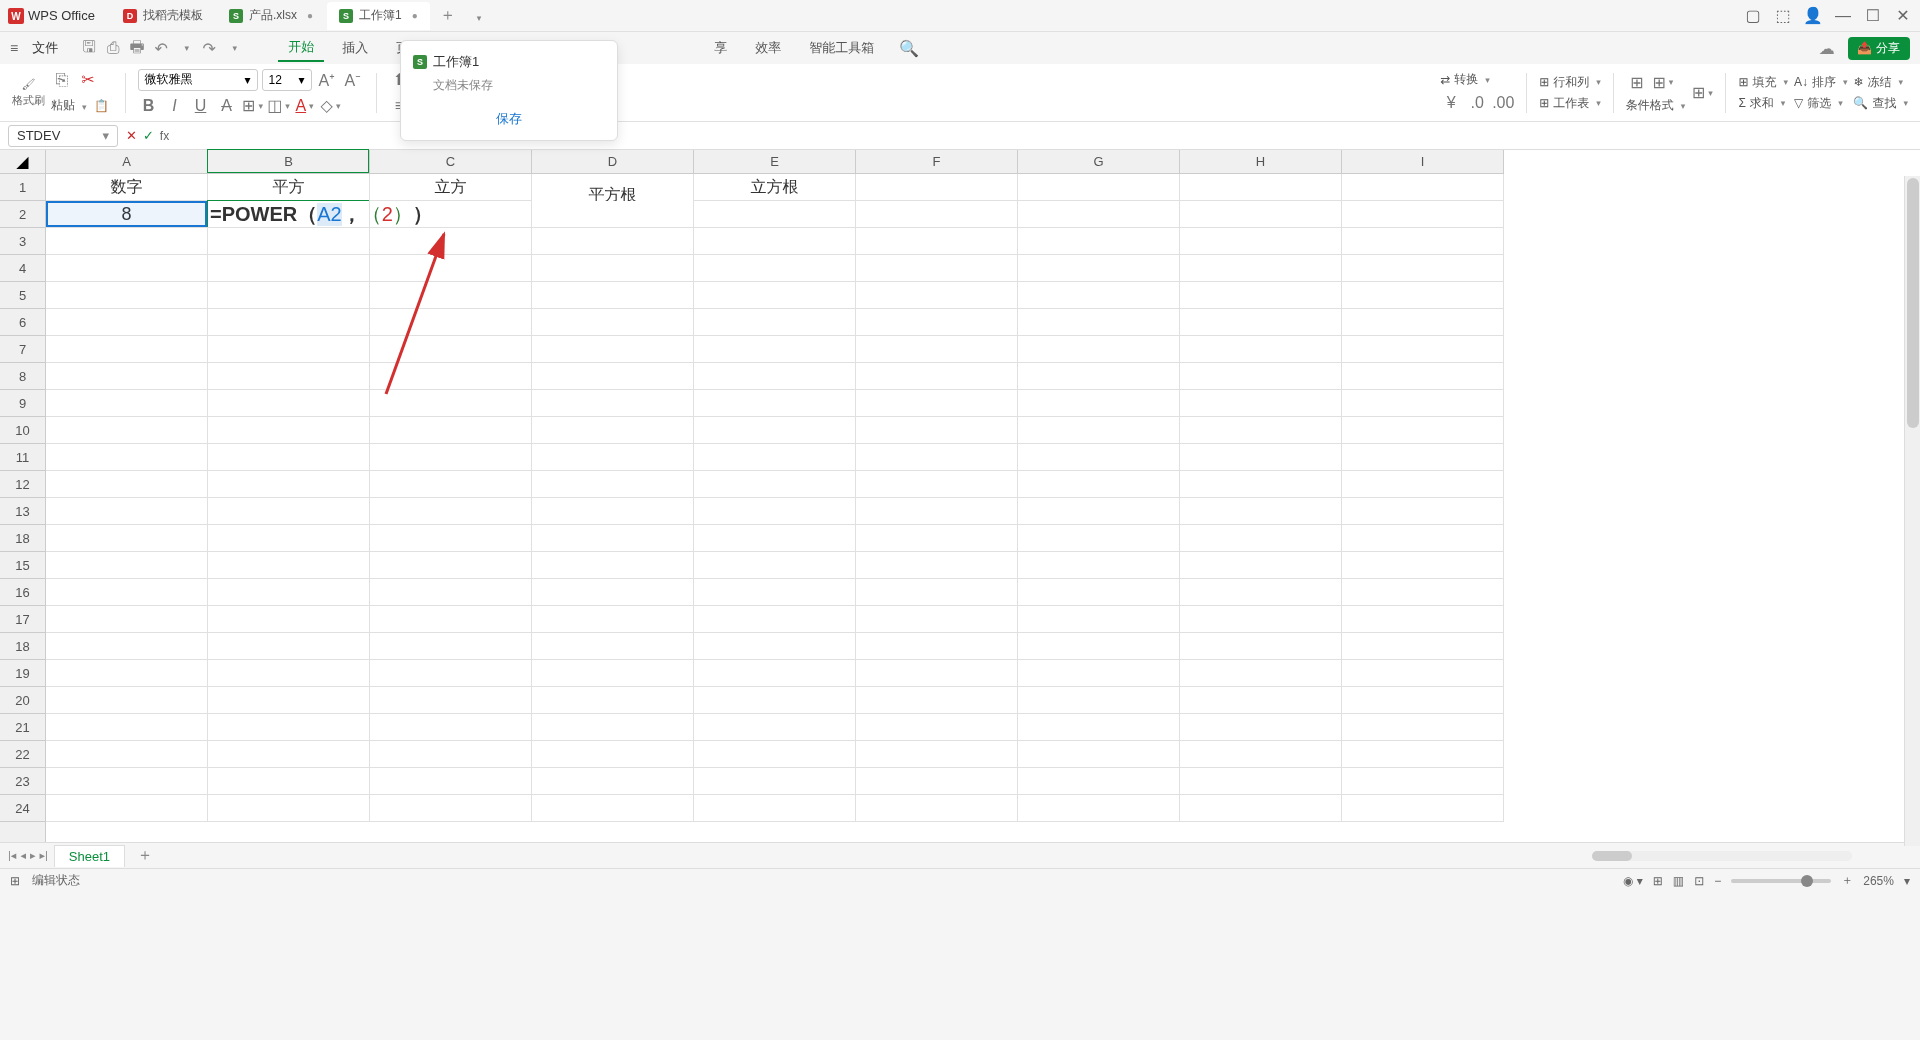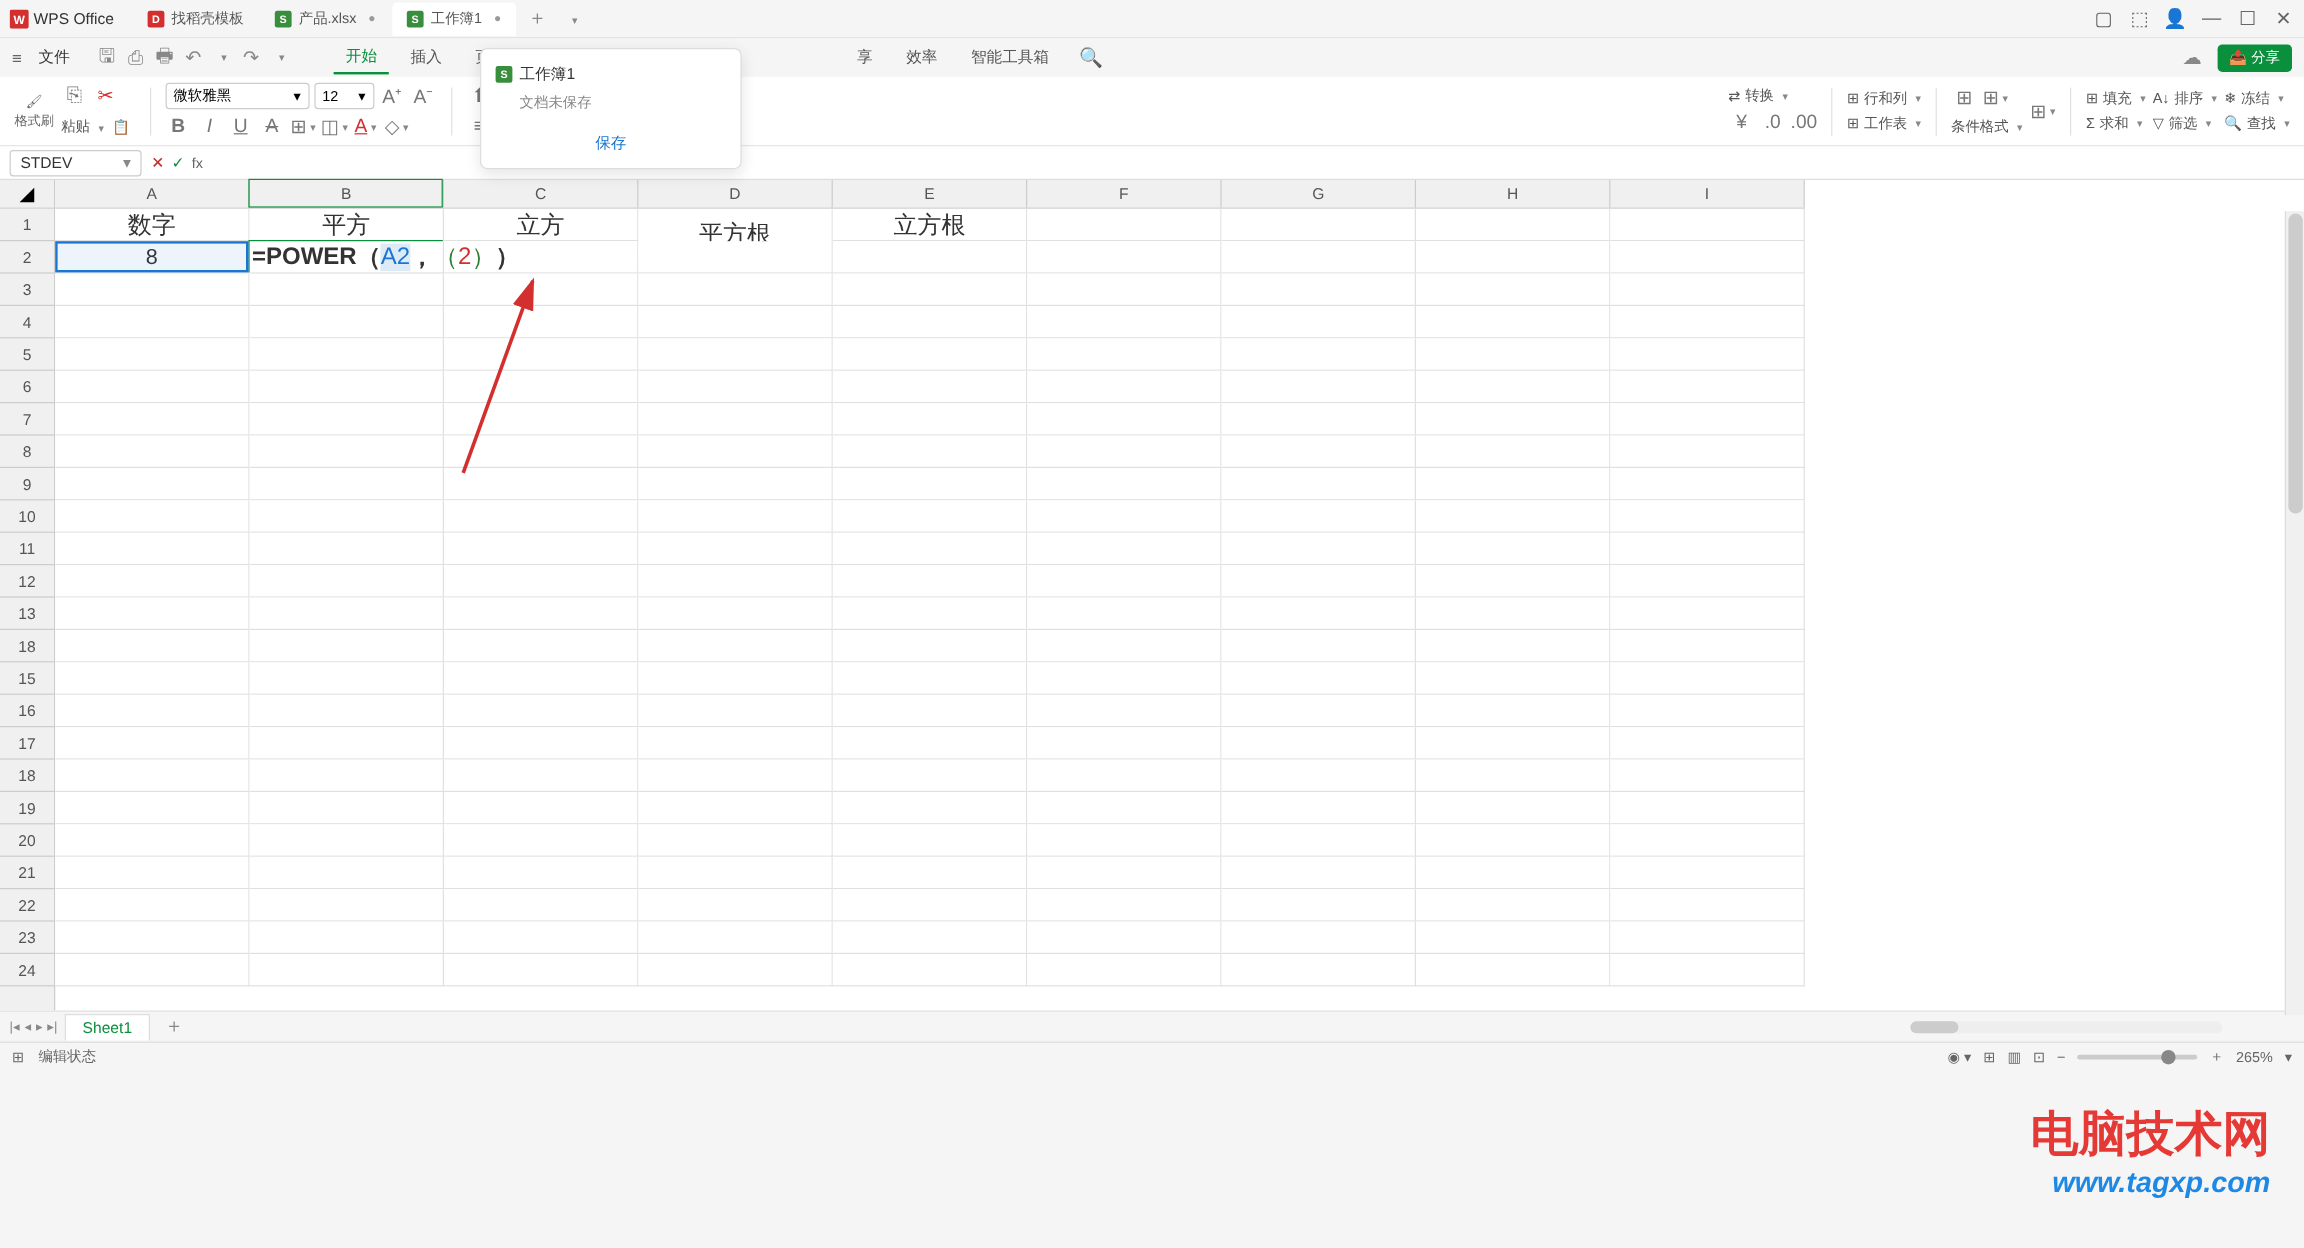--- a/index.html
+++ b/index.html
@@ -55,21 +55,21 @@
 
 
 .sheet-container { position: relative; background: #fff; height: 692px; display: flex; }
 .corner { width: 46px; height: 24px; background: #f0f0f0; border-right: 1px solid #ccc; border-bottom: 1px solid #ccc; display:flex;align-items:center;justify-content:center; }
 .col-headers { display: flex; height: 24px; background: #f0f0f0; border-bottom: 1px solid #ccc; }
 .col-header { border-right: 1px solid #ccc; display: flex; align-items: center; justify-content: center; font-size: 13px; color: #555; }
 .row-headers { width: 46px; background: #f0f0f0; border-right: 1px solid #ccc; }
 .row-header { height: 27px; border-bottom: 1px solid #ccc; display: flex; align-items: center; justify-content: center; font-size: 13px; color: #555; }
 .grid-body { position: relative; }
 .cell { position: absolute; border-right: 1px solid #e0e0e0; border-bottom: 1px solid #e0e0e0; display: flex; align-items: center; justify-content: center; font-size: 18px; color: #333; background: #fff; }
-.cell.header-cell { font-family: Liberation Mono, monospace; font-size: 20px; }
+.cell.header-cell { font-family: Liberation Mono, monospace; font-size: 16px; }
 .active-cell-border { position: absolute; border: 2px solid #0a8f3c; pointer-events: none; }
 .ref-cell-border { position: absolute; border: 2px solid #1976d2; pointer-events: none; background: rgba(25,118,210,0.08); }
 .formula-cell { font-family: "SimSun"; font-size: 20px; justify-content: flex-start; padding-left: 2px; white-space: nowrap; }
 .formula-cell .p-black { color: #333; font-weight: bold; }
 .formula-cell .p-blue { color: #1976d2; }
 .formula-cell .p-red { color: #d32f2f; }
 .formula-cell .p-green { color: #2e7d32; }
 .cursor-line { display: inline-block; width: 1px; height: 22px; background: #333; margin-left: 4px; }
 
 
@@ -622,17 +622,13 @@
     <div class="zoom-slider">
         <div class="zoom-thumb"></div>
       </div>
     <span>＋</span>
     <span>265%</span>
     <span>▾</span>
   </div>
 </div>
 
 <div class="watermark">
-  <div class="wm-text">
-    <div class="wm-cn">电脑技术网</div>
-    <div class="wm-url">www.tagxp.com</div>
-  </div>
 </div>
 
 </body></html>

